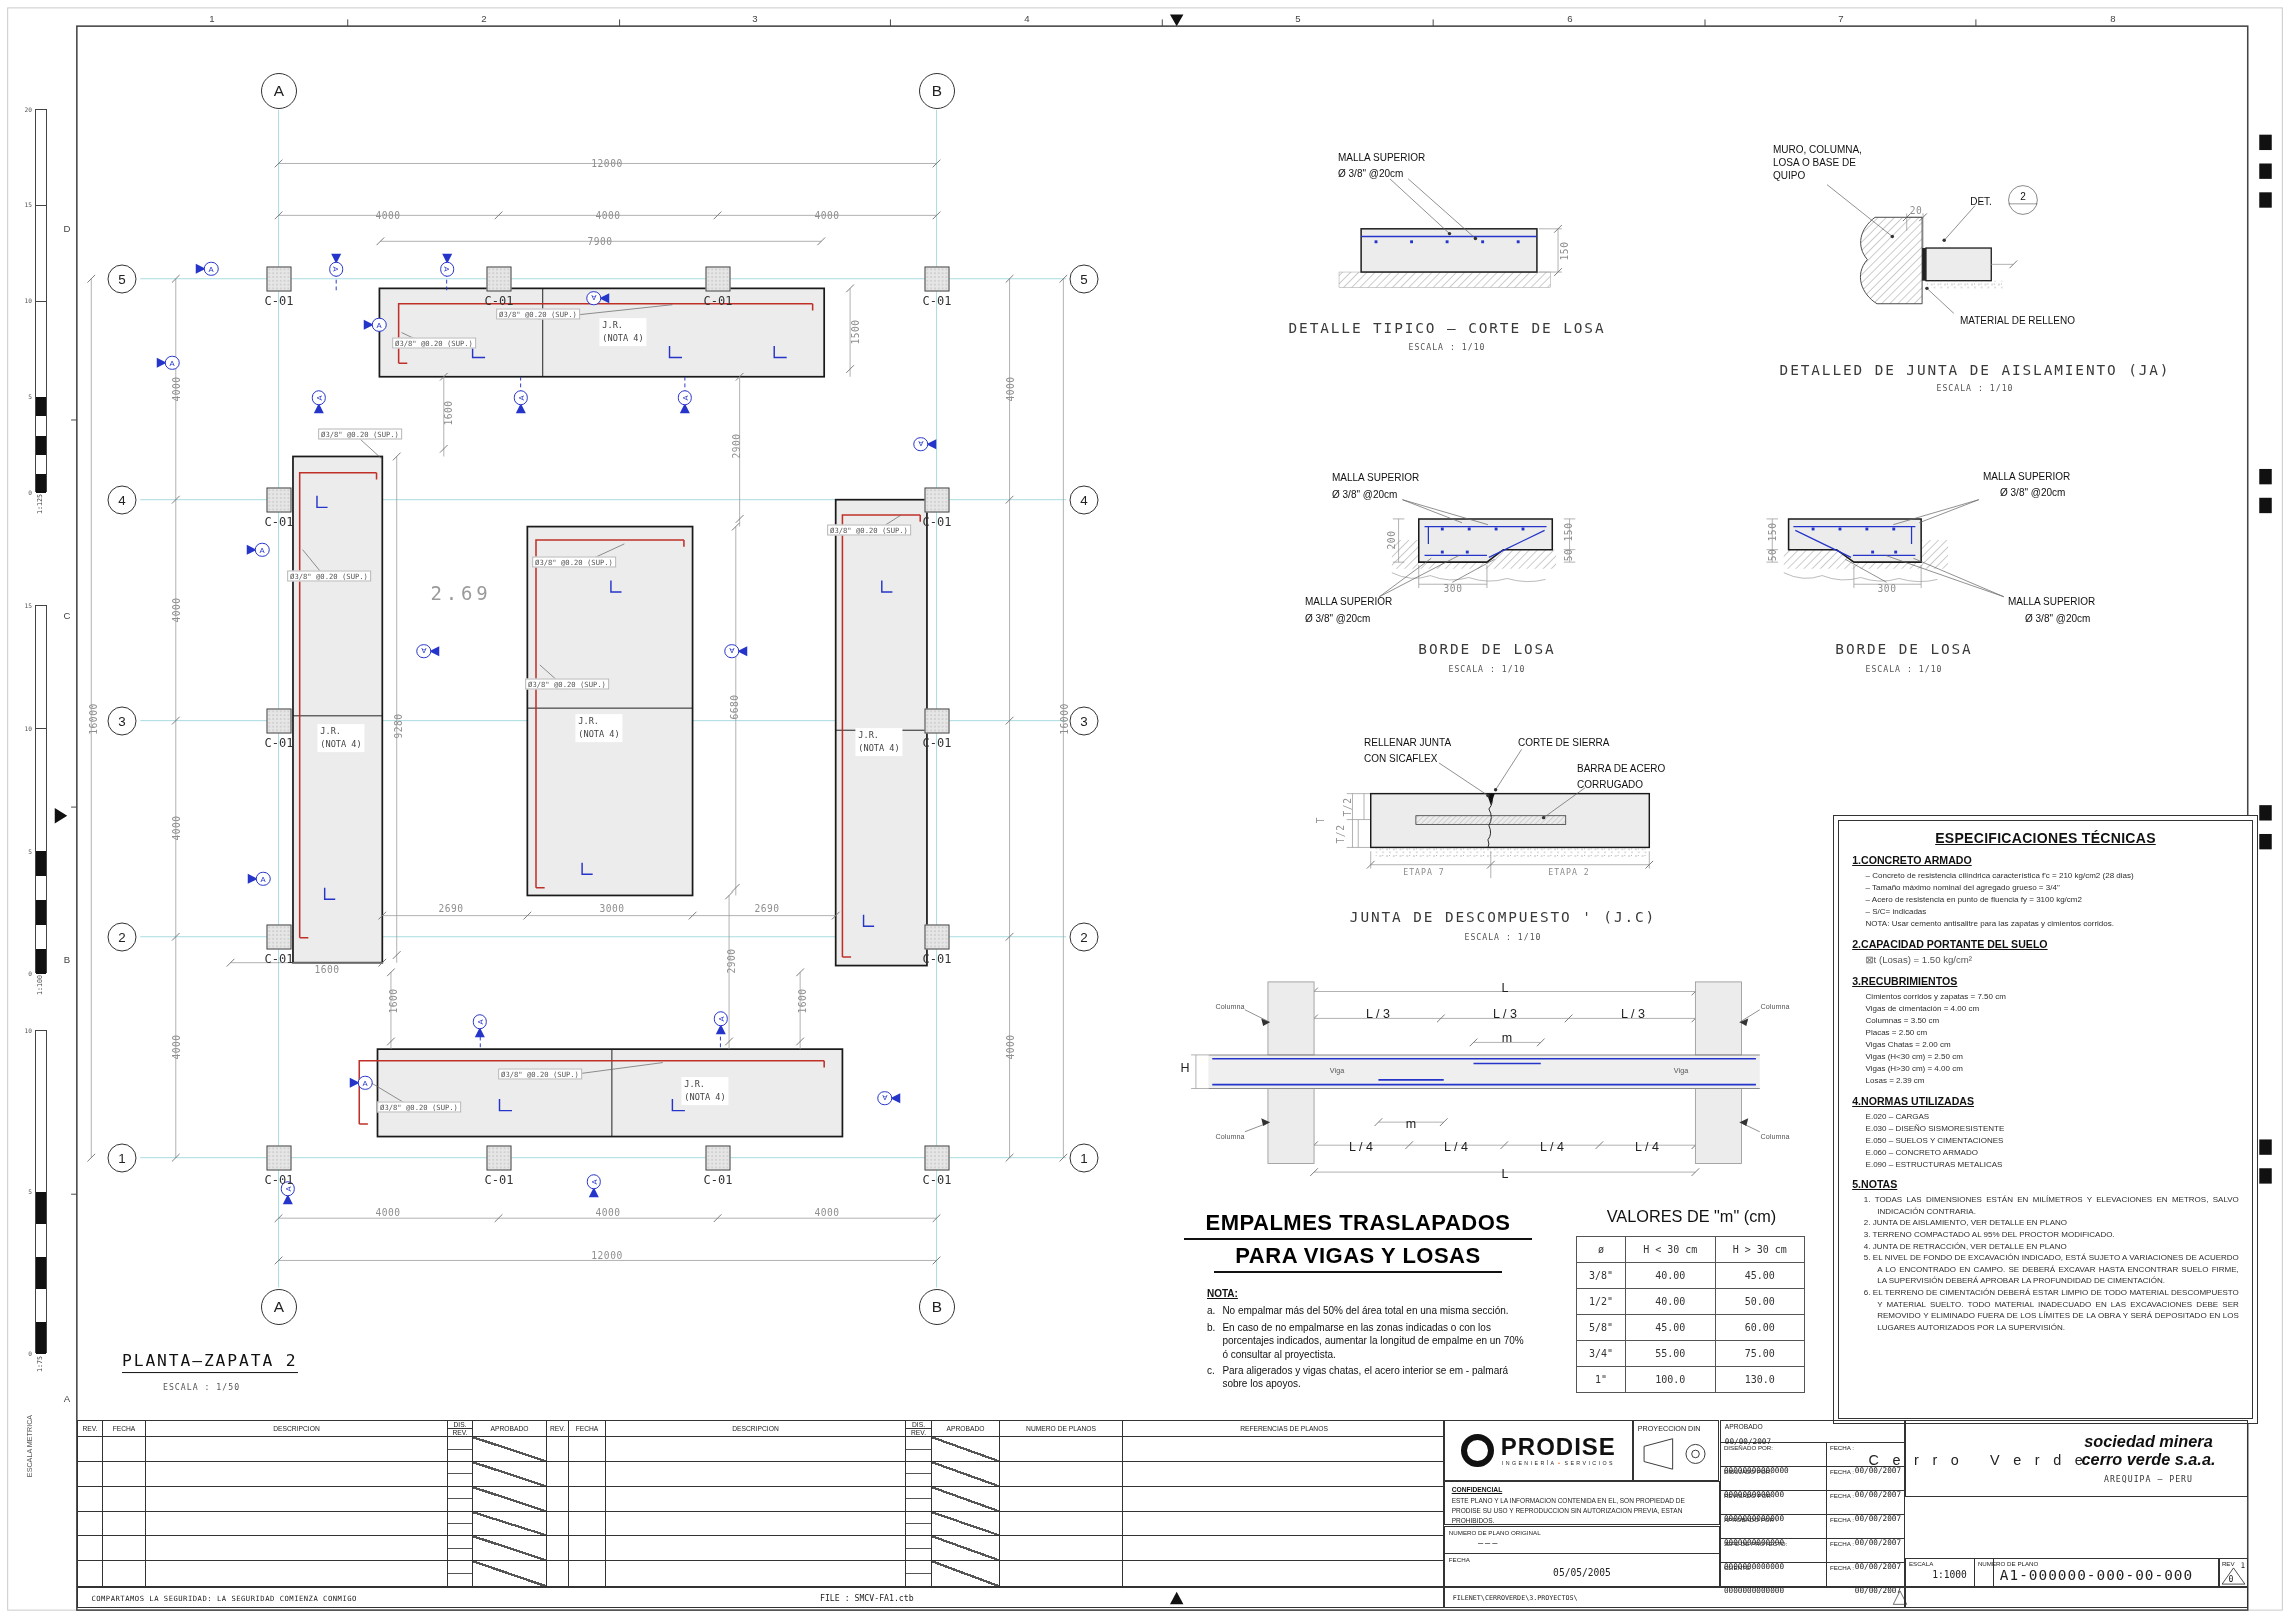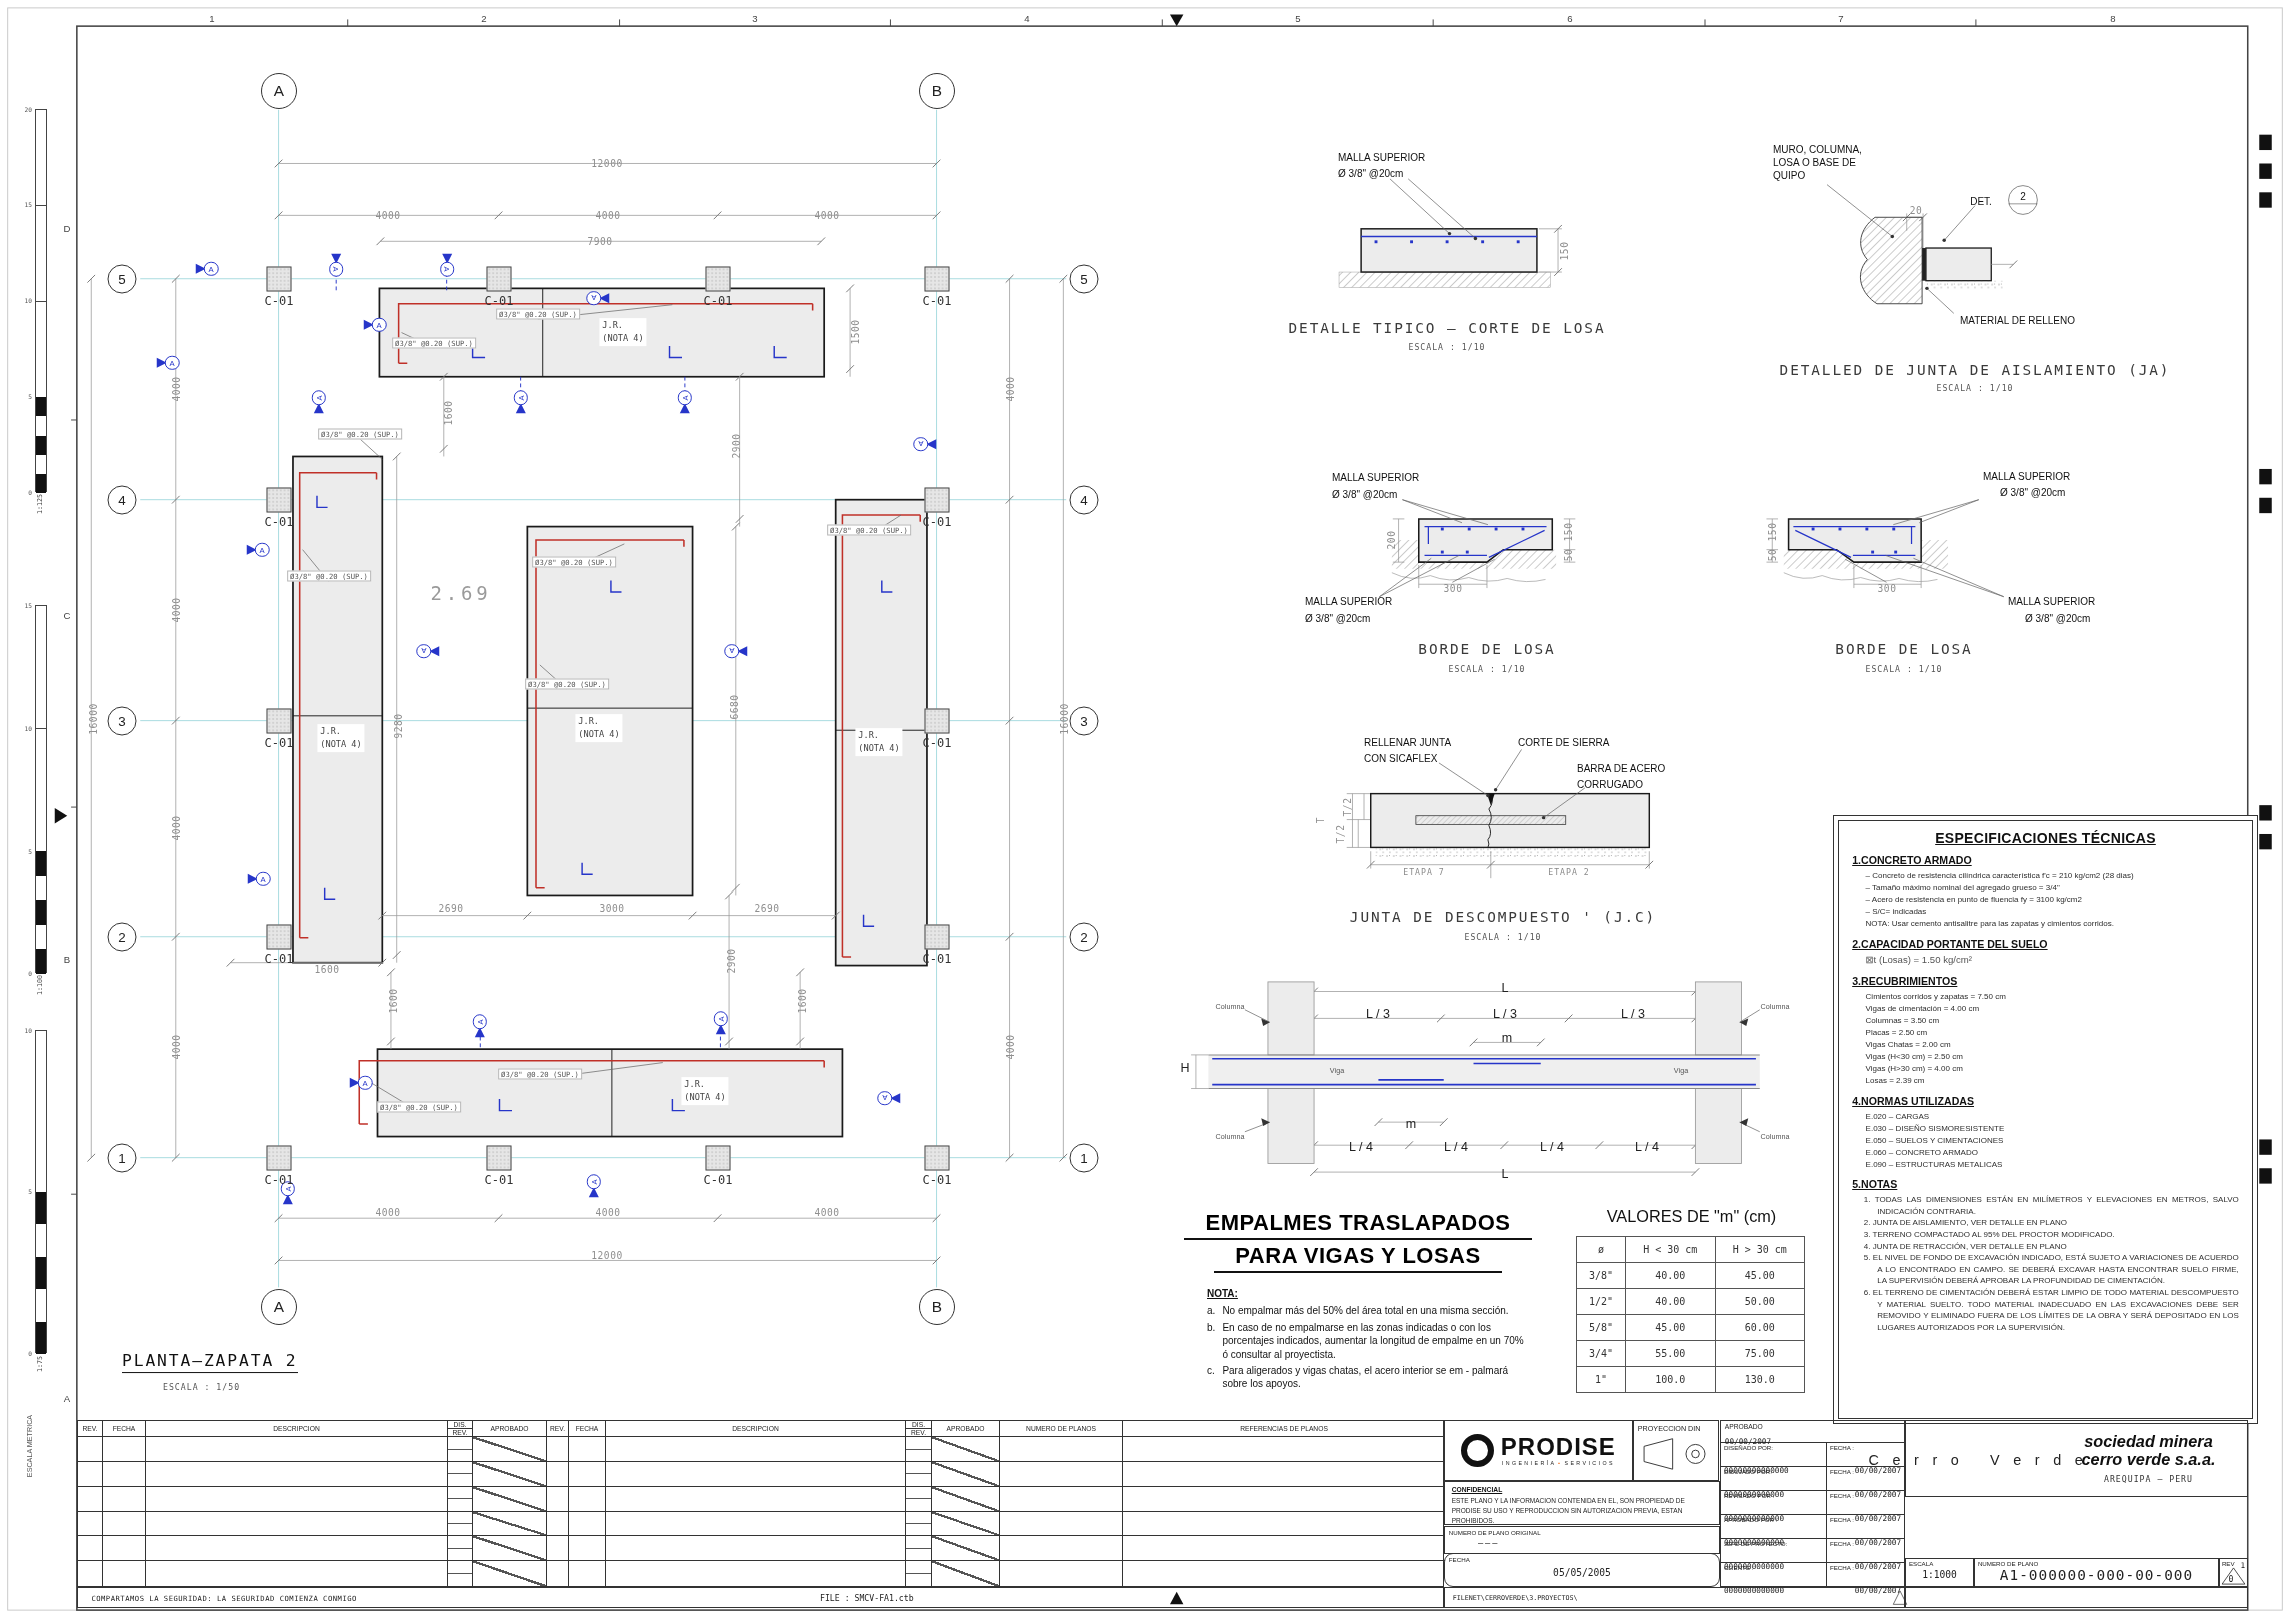--- a/index.html
+++ b/index.html
@@ -815,21 +815,21 @@
   <div class="tb" style="left:1444px;top:1481px;width:276px;height:44px;">
     <div class="conf-t">CONFIDENCIAL</div>
     <div class="conf-x">ESTE PLANO Y LA INFORMACION CONTENIDA EN EL, SON PROPIEDAD DE PRODISE SU USO Y REPRODUCCION SIN AUTORIZACION PREVIA, ESTAN PROHIBIDOS.</div>
   </div>
 
   <div class="tb" style="left:1444px;top:1526px;width:276px;height:28px;">
     <span class="tl" style="margin:1.9px 0 0 3.8px;">NUMERO DE PLANO ORIGINAL</span>
     <div class="npo-v">———</div>
   </div>
 
-  <div class="tb" style="left:1444px;top:1553px;width:276px;height:34px;border-radius:9px;">
+  <div class="tb" style="left:1444px;top:1553px;width:276px;height:34px;">
     <span class="tl" style="margin:1.9px 0 0 3.8px;">FECHA</span>
     <div class="fec-v">05/05/2005</div>
   </div>
 
   <div class="tb" style="left:1720px;top:1420px;width:185px;height:167px;">
     <div class="apr-head">
       <span class="tl" style="font-size:6.7px;">APROBADO</span>
       <span class="apr-hd">00/00/2007</span>
     </div>
     <div id="apr-rows">
@@ -910,21 +910,21 @@
     </div>
     <div class="cv-right">
       <div class="cv-smcv">
         <span>sociedad minera</span><br><span>cerro verde s.a.a.</span>
       </div>
       <div class="cv-loc">AREQUIPA – PERU</div>
     </div>
   </div>
 
 
-  <div class="tb" style="left:1905px;top:1558px;width:69px;height:29px;">
+  <div class="tb" style="left:1905px;top:1558px;width:89px;height:29px;">
     <span class="tl" style="margin:1px 0 0 2.9px;">ESCALA</span>
     <div class="esc-v" style="margin-top:1.9px;">1:1000</div>
   </div>
 
   <div class="tb" style="left:1974px;top:1558px;width:245px;height:29px;">
     <span class="tl" style="margin:1px 0 0 2.9px;">NUMERO DE PLANO</span>
     <div class="num-v" style="margin-top:0;">A1-000000-000-00-000</div>
   </div>
 
   <div class="tb rev-box" style="left:2219px;top:1558px;width:29px;height:29px;">

